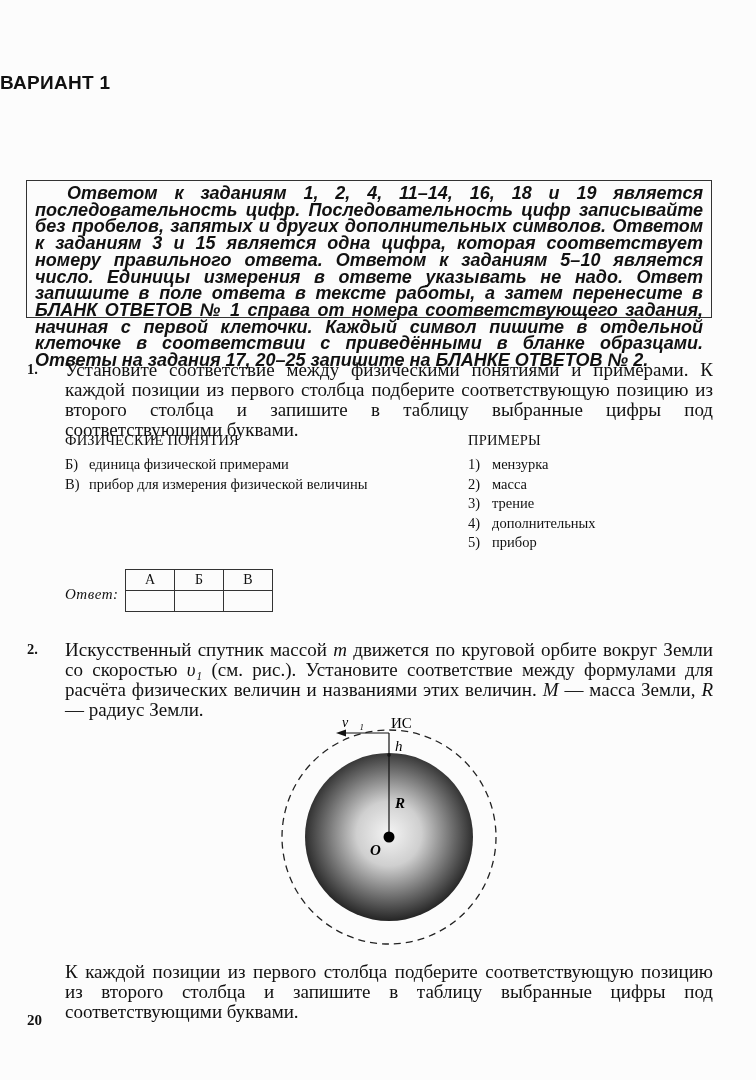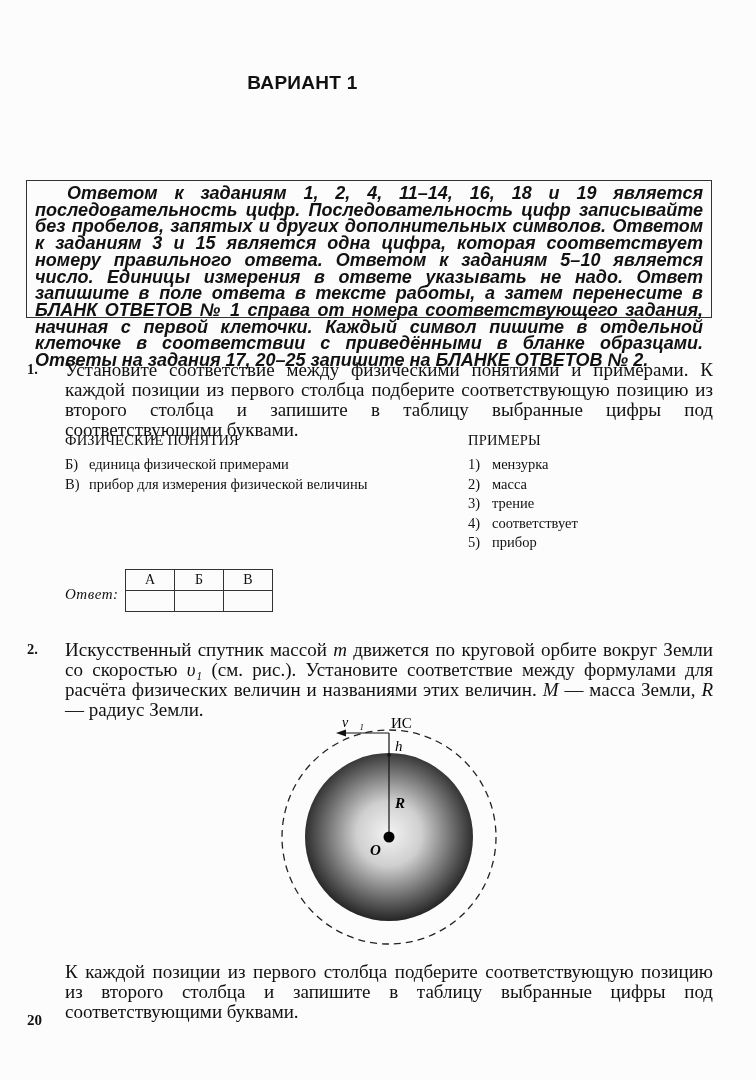--- a/index.html
+++ b/index.html
@@ -2,21 +2,21 @@
 <html><head>
 <meta charset="utf-8">
 <style>
   html, body { margin: 0; padding: 0; }
   body {
     width: 756px; height: 1080px; background: #fcfcfc; position: relative; overflow: hidden;
     font-family: "DejaVu Serif", "Liberation Serif", serif; color: #111;
   }
   .abs { position: absolute; }
   .title {
-    left: 0; width: 605px; top: 72px; text-align: center;
+    left: 0; width: 605px; top: 72px; 
     font-family: "Liberation Sans", sans-serif; font-weight: bold; font-size: 19px; letter-spacing: 0.3px;
   }
   .notice {
     left: 26px; top: 180px; width: 686px; height: 138px; box-sizing: border-box;
     border: 1.5px solid #333; padding: 4px 8px 0 8px;
     font-family: "Liberation Sans", sans-serif; font-weight: bold; font-style: italic;
     font-size: 18px; line-height: 16.7px; text-align: justify; text-align-last: left;
   }
   .notice p { margin: 0; text-indent: 32px; }
   .qnum { font-weight: bold; font-size: 14.5px; font-family: "Liberation Serif", serif; }
@@ -53,21 +53,21 @@
 
 <div class="abs" style="left:65px; top:455px;">
   <div class="item"><span class="lbl">Б)</span><span>единица физической примерами</span></div>
   <div class="item"><span class="lbl">В)</span><span>прибор для измерения физической величины</span></div>
 </div>
 
 <div class="abs" style="left:468px; top:455px;">
   <div class="item"><span class="lbl">1)</span><span>мензурка</span></div>
   <div class="item"><span class="lbl">2)</span><span>масса</span></div>
   <div class="item"><span class="lbl">3)</span><span>трение</span></div>
-  <div class="item"><span class="lbl">4)</span><span>соответствует</span></div>
+  <div class="item"><span class="lbl">4)</span><span>дополнительных</span></div>
   <div class="item"><span class="lbl">5)</span><span>прибор</span></div>
 </div>
 
 <div class="abs ans-label" style="left:65px; top:586px;">Ответ:</div>
 <table class="abs ans" style="left:125px; top:569px;">
   <tbody>
       <tr>
     <td>А</td>
     <td>Б</td>
     <td>В</td>

